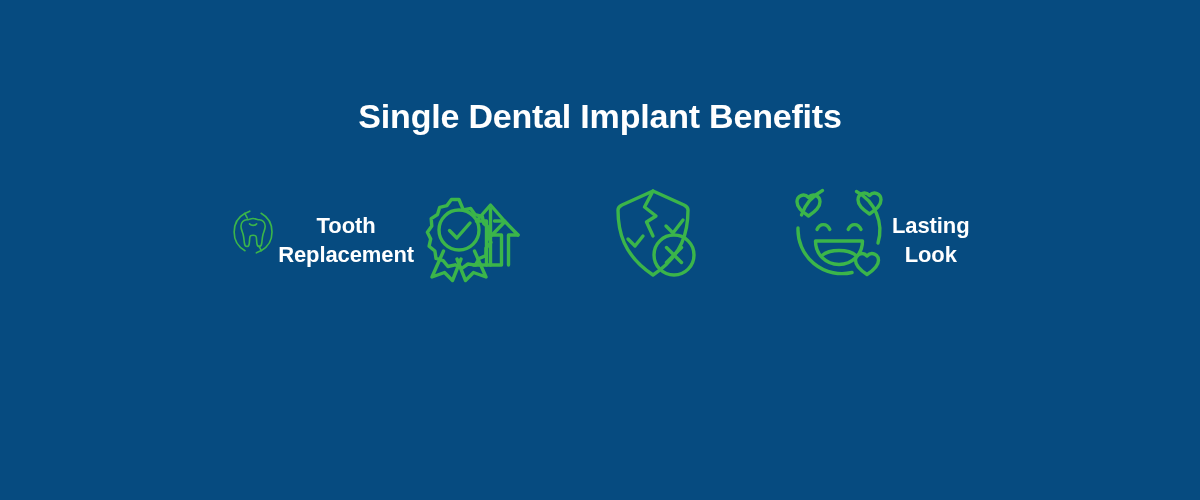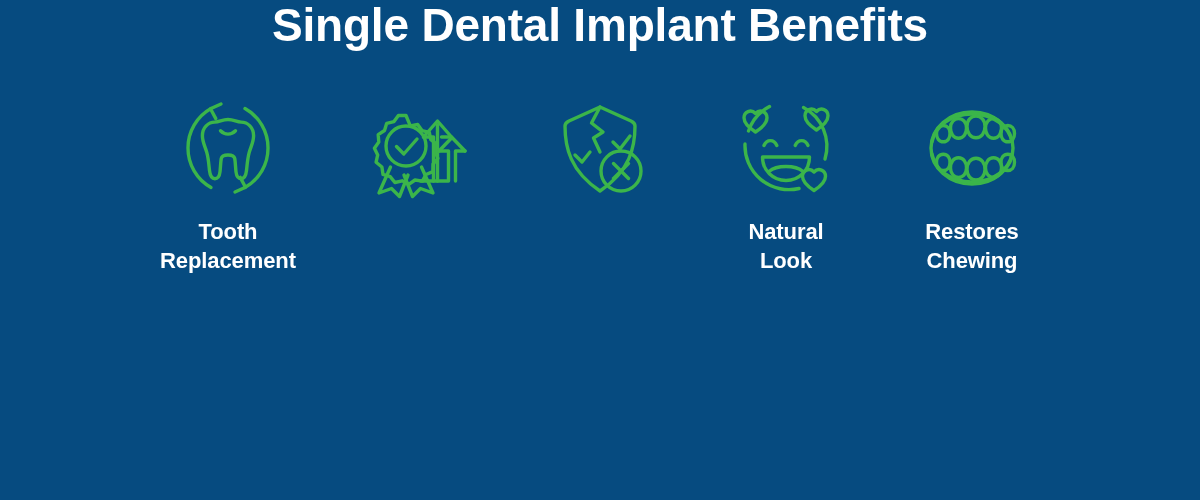--- a/index.html
+++ b/index.html
@@ -20,41 +20,42 @@
     position: relative;
     width: 1200px;
     height: 500px;
     background: #064B80;
     display: flex;
     flex-direction: column;
     align-items: center;
   }
 
   .page-title {
-    font-size: 46px;
+    margin-top: 98px;
+    font-size: 34px;
     font-weight: bold;
     color: #FFFFFF;
     letter-spacing: -0.2px;
     text-align: center;
     line-height: 1.1;
   }
 
   .benefits-row {
     margin-top: 44px;
     width: 1200px;
     display: flex;
     flex-direction: row;
     justify-content: center;
     align-items: flex-start;
   }
 
   .benefit-item {
     width: 186px;
     display: flex;
-    flex-direction: column;
+    flex-direction: row;
     align-items: center;
   }
 
   .benefit-icon {
     width: 106px;
     height: 106px;
     display: flex;
     align-items: center;
     justify-content: center;
   }
@@ -159,46 +160,20 @@
           <path d="M29.5 62 h47 c0 13.5-10.5 23.5-23.5 23.5S29.5 75.5 29.5 62z"></path>
           <path d="M36 76.5 c4-3.5 9.5-5 17-5 s13 1.5 17 5"></path>
 
           <path d="M22.5 18.5 c-4.6-5-11.5-1.5-11.5 4.3 0 6.3 7.6 11.7 11.5 14.2 3.9-2.5 11.5-7.9 11.5-14.2 0-5.8-6.9-9.3-11.5-4.3z"></path>
 
           <path d="M83.5 16.5 c-4.6-5-11.5-1.5-11.5 4.3 0 6.3 7.6 11.7 11.5 14.2 3.9-2.5 11.5-7.9 11.5-14.2 0-5.8-6.9-9.3-11.5-4.3z"></path>
 
           <path d="M81 77 c-4.6-5-11.5-1.5-11.5 4.3 0 6.3 7.6 11.7 11.5 14.2 3.9-2.5 11.5-7.9 11.5-14.2 0-5.8-6.9-9.3-11.5-4.3z"></path>
         </svg>
       </div>
-      <div class="benefit-label">Natural
+      <div class="benefit-label">Lasting
 Look</div>
     </div>
 
 
-    <div class="benefit-item">
-      <div class="benefit-icon">
-        <svg viewBox="0 0 106 106" fill="none" stroke="#3BB54A" stroke-width="3.4" stroke-linecap="round" stroke-linejoin="round">
-
-          <ellipse cx="53" cy="53" rx="41" ry="36"></ellipse>
-
-          <path d="M13 47 c3-16 19-28 40-28 s37 12 40 28"></path>
-
-          <path d="M17.5 38.5 c0-5 3-8 6.8-8 3.8 0 6.7 3 6.7 8 0 4.6-2.4 8.3-6.7 8.3 -4.3 0-6.8-3.7-6.8-8.3z"></path>
-          <path d="M31.5 33 c0-5.7 3.6-9.4 8-9.4 4.4 0 8 3.7 8 9.4 0 5.6-3 10.2-8 10.2 -5 0-8-4.6-8-10.2z"></path>
-          <path d="M48 31.5 c0-6.3 4-10.4 9-10.4 5 0 9 4.1 9 10.4 0 6.3-3.5 11.3-9 11.3 -5.5 0-9-5-9-11.3z"></path>
-          <path d="M66.5 33 c0-5.7 3.6-9.4 8-9.4 4.4 0 8 3.7 8 9.4 0 5.6-3 10.2-8 10.2 -5 0-8-4.6-8-10.2z"></path>
-          <path d="M82 38.5 c0-5 3-8 6.8-8 3.8 0 6.7 3 6.7 8 0 4.6-2.4 8.3-6.7 8.3 -4.3 0-6.8-3.7-6.8-8.3z"></path>
-
-          <path d="M13 59 c3 16 19 28 40 28 s37-12 40-28"></path>
-
-          <path d="M17.5 67.5 c0 5 3 8 6.8 8 3.8 0 6.7-3 6.7-8 0-4.6-2.4-8.3-6.7-8.3 -4.3 0-6.8 3.7-6.8 8.3z"></path>
-          <path d="M31.5 73 c0 5.7 3.6 9.4 8 9.4 4.4 0 8-3.7 8-9.4 0-5.6-3-10.2-8-10.2 -5 0-8 4.6-8 10.2z"></path>
-          <path d="M48 74.5 c0 6.3 4 10.4 9 10.4 5 0 9-4.1 9-10.4 0-6.3-3.5-11.3-9-11.3 -5.5 0-9 5-9 11.3z"></path>
-          <path d="M66.5 73 c0 5.7 3.6 9.4 8 9.4 4.4 0 8-3.7 8-9.4 0-5.6-3-10.2-8-10.2 -5 0-8 4.6-8 10.2z"></path>
-          <path d="M82 67.5 c0 5 3 8 6.8 8 3.8 0 6.7-3 6.7-8 0-4.6-2.4-8.3-6.7-8.3 -4.3 0-6.8 3.7-6.8 8.3z"></path>
-        </svg>
-      </div>
-      <div class="benefit-label">Restores
-Chewing</div>
-    </div>
 
   </div>
 </div>
 
 </body></html>

